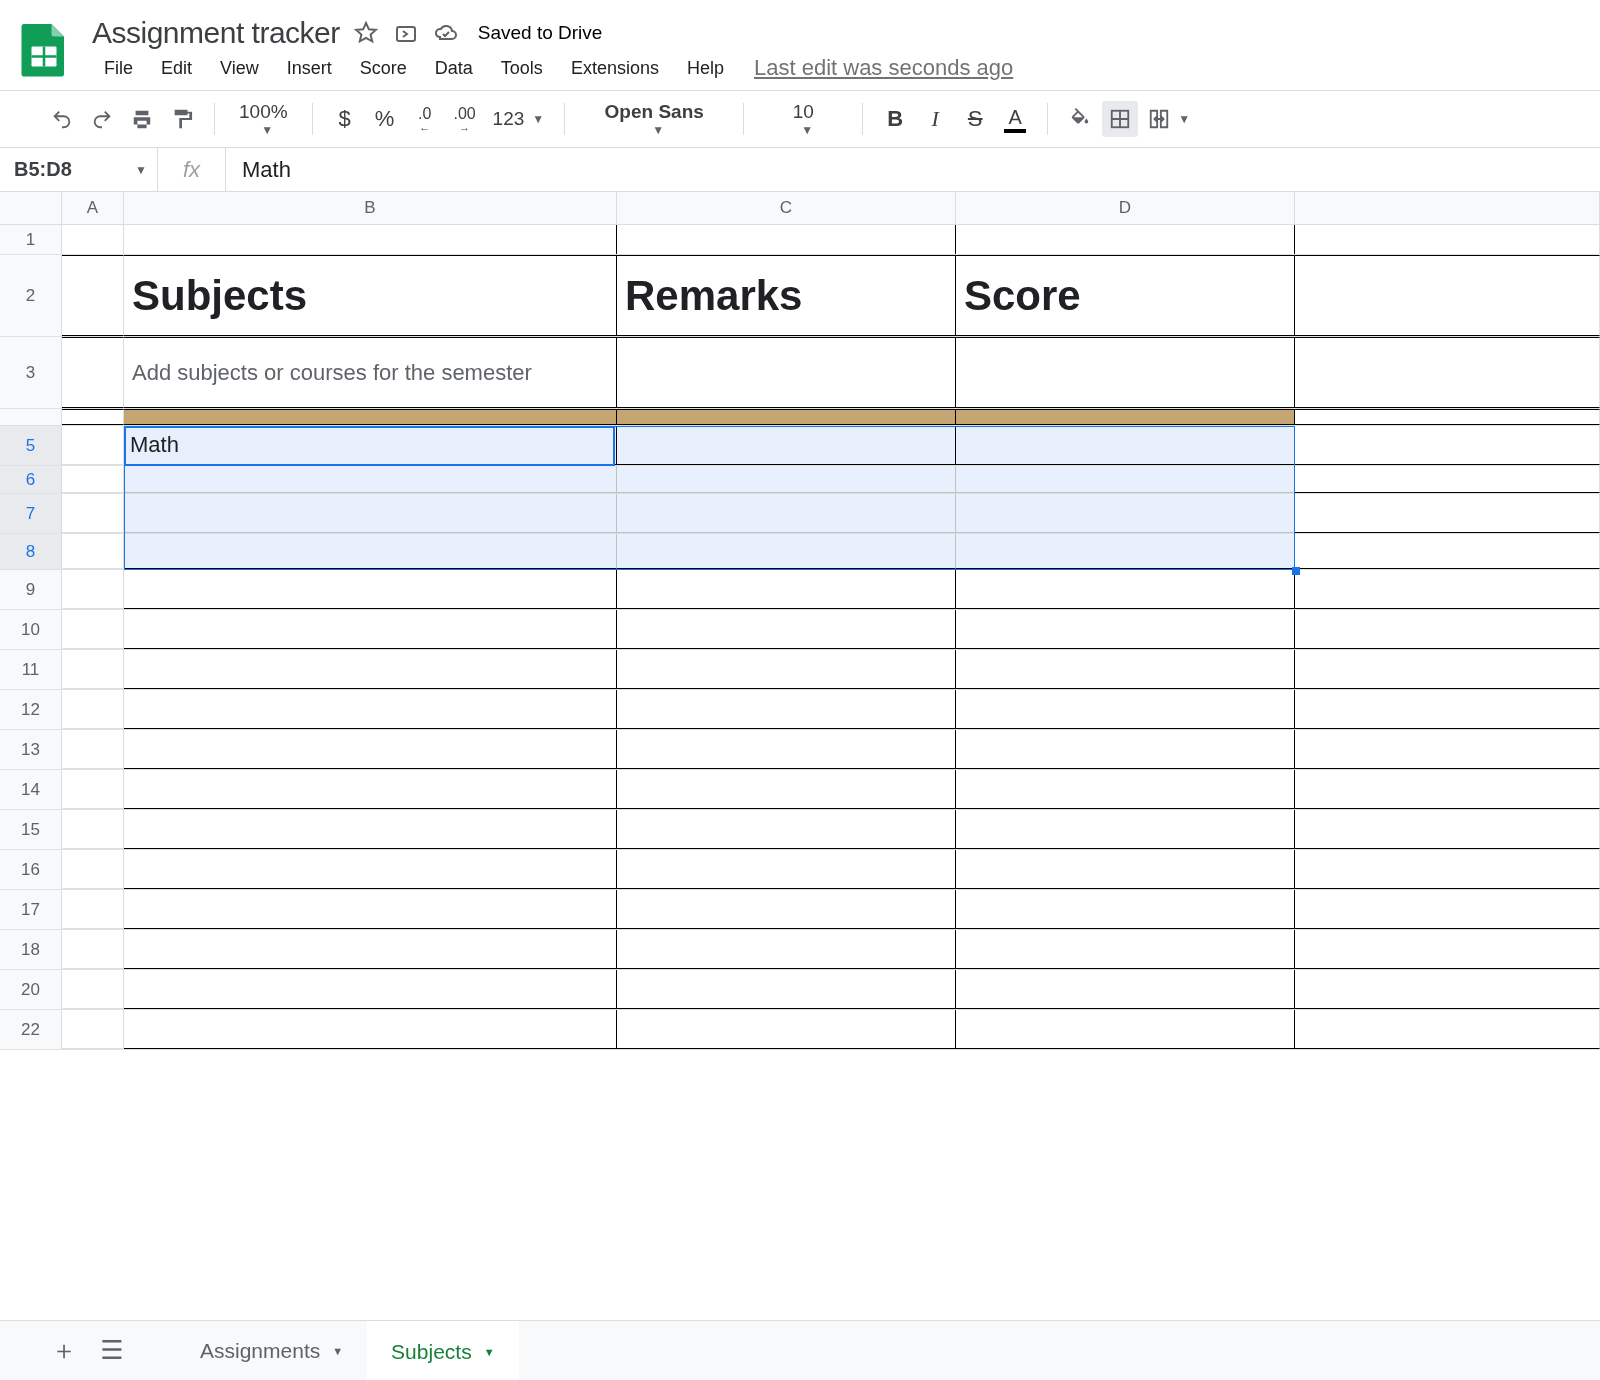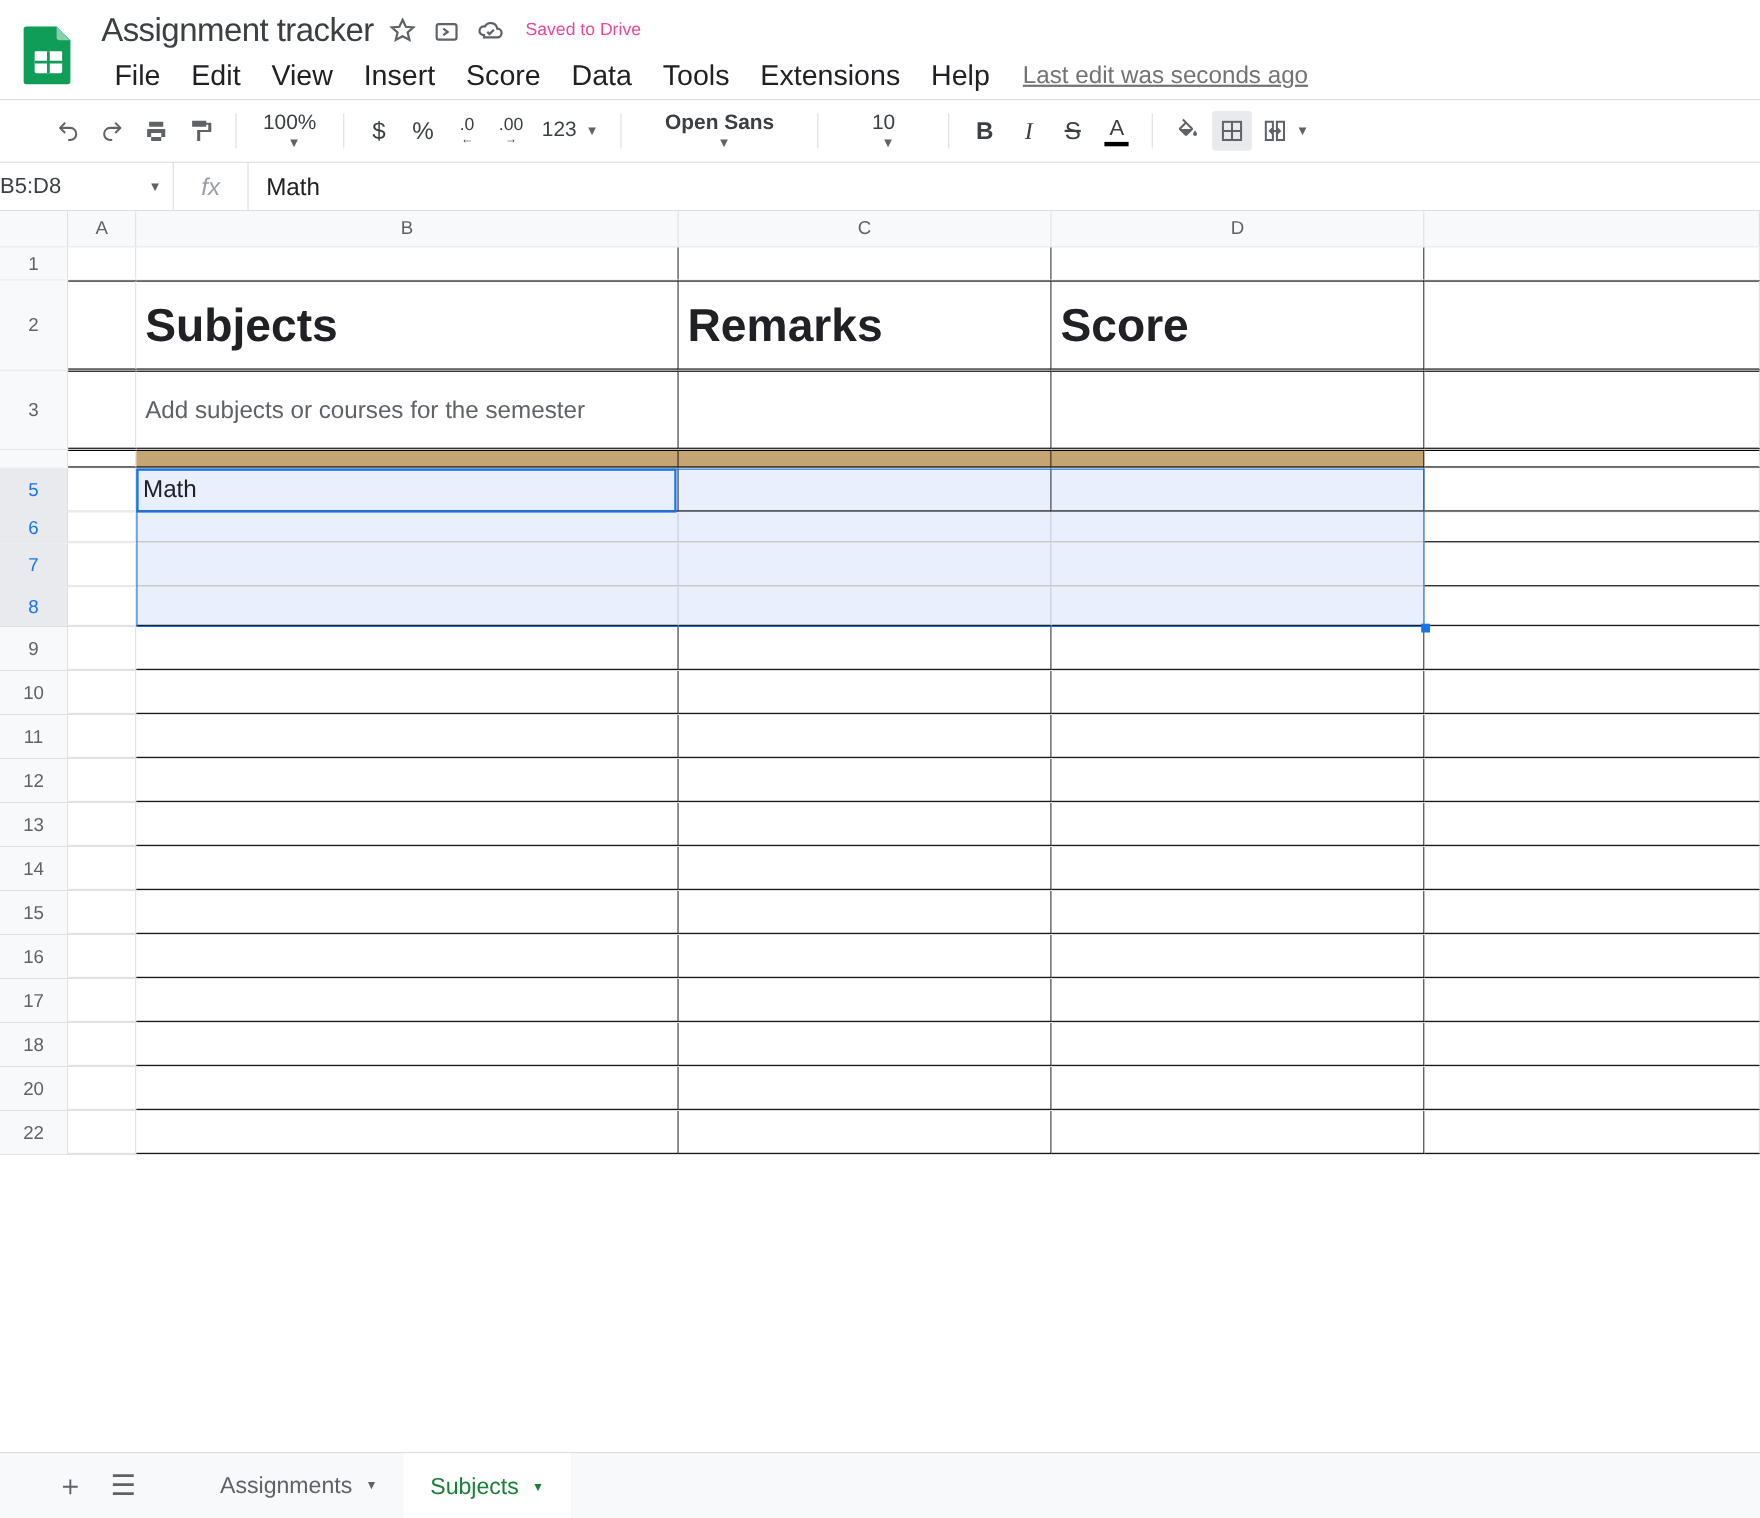--- a/index.html
+++ b/index.html
@@ -7,37 +7,37 @@
 
 
 .title-bar { display:flex; align-items:center; padding: 8px 0 0 14px; height: 90px; }
 .app-icon { width:60px; height:60px; margin-right:18px; position:relative; }
 .app-icon svg { width:100%; height:100%; }
 .title-texts { display:flex; flex-direction:column; }
 .title-row { display:flex; align-items:center; gap: 14px; }
 .doc-title { font-size: 30px; color:#3c4043; letter-spacing: -0.5px; }
 .title-icons { display:flex; gap:16px; align-items:center; color:#5f6368; }
 .title-icons svg, .title-icons span { width:24px; height:24px; }
-.saved-label { font-size:16px; color:#ec4899; margin-left:4px;}
+.saved-label { font-size:19px; color:#000000; margin-left:4px;}
 .menu-row { display:flex; gap:4px; margin-top: 4px; align-items:center; }
-.menu-item { font-size:26px; color:#202124; padding:4px 12px; border-radius:4px; cursor:pointer; }
+.menu-item { font-size:18px; color:#202124; padding:4px 12px; border-radius:4px; cursor:pointer; }
 .last-edit { font-size:22px; color:#737373; text-decoration:underline; margin-left:14px; cursor:pointer;}
 
 
 .toolbar-wrap { border-top:1px solid #dadce0; border-bottom:1px solid #dadce0; height:58px; display:flex; align-items:center; padding: 0 0 0 44px; gap:4px; font-size:19px; color:#3c4043; }
 .tb-btn { display:flex; align-items:center; justify-content:center; min-width:36px; height:36px; padding:0 6px; border-radius:3px; cursor:pointer;}
 .tb-btn.boxed { background:#e8eaed; }
 .tb-sep { width:1px; height:32px; background:#dadce0; margin:0 10px; }
 .tb-text { padding:0 10px; font-weight:500;flex-direction:column; }
 .caret { margin-left:8px; color:#5f6368; font-size:12px;}
 .toolbar-wrap svg { width:22px; height:22px; }
 
 
 .formula-row { display:flex; align-items:center; height:44px; border-bottom:1px solid #dadce0;}
-.name-box { width:158px; height:100%; display:flex; align-items:center; font-size:20px; font-weight:400; color:#3c4043; border-right:1px solid #dadce0; position:relative;}
+.name-box { width:158px; height:100%; display:flex; align-items:center; padding-left:14px; font-size:20px; font-weight:700; color:#3c4043; border-right:1px solid #dadce0; position:relative;}
 .name-box .caret2 { position:absolute; right:10px; color:#5f6368; font-size:12px;}
 .fx { width:68px; display:flex; justify-content:center; color:#9aa0a6; font-style:italic; font-size:22px; border-right:1px solid #dadce0; height:100%; align-items:center;}
 .formula-input { flex:1; padding-left:16px; font-size:22px; color:#202124; height:100%; display:flex; align-items:center;}
 
 
 .grid-area { position:relative; overflow:hidden; }
 .col-headers { display:flex; height:33px; background:#f8f9fa; border-bottom:1px solid #dadce0;}
 .corner { width:62px; border-right:1px solid #dadce0; background:#f8f9fa;}
 .col-h { border-right:1px solid #dadce0; display:flex; align-items:center; justify-content:center; font-size:17px; color:#5f6368; background:#f8f9fa;}
 .col-A { width:62px; }

